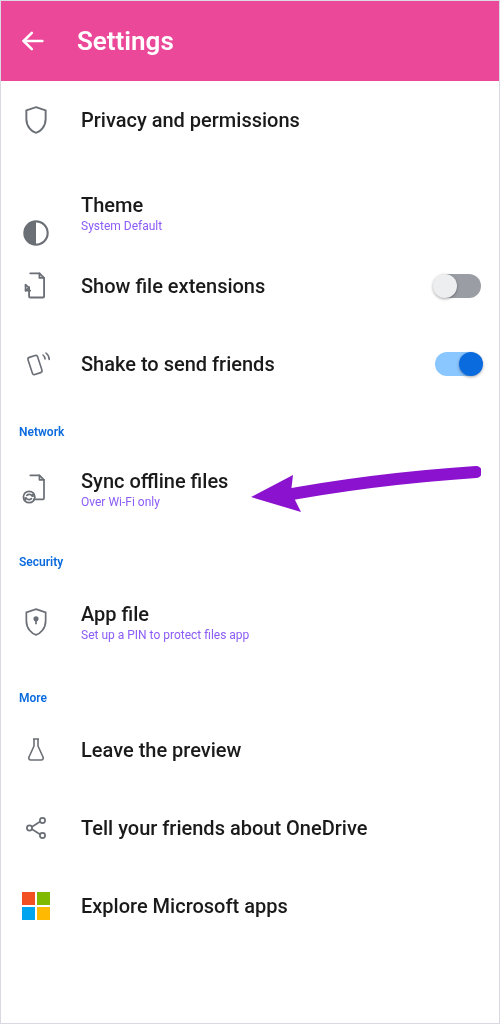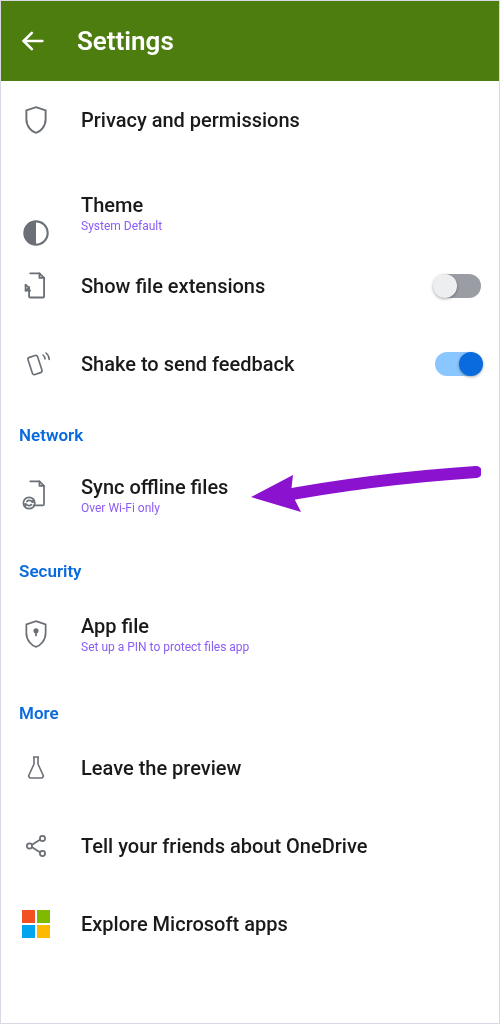--- a/index.html
+++ b/index.html
@@ -1,30 +1,30 @@
 <!DOCTYPE html>
 <html><head>
 <meta charset="utf-8">
 <style>
   * { box-sizing: border-box; margin: 0; padding: 0; }
   html, body { width: 500px; height: 1024px; font-family: -apple-system, "Segoe UI", Roboto, sans-serif; background:#fff; }
   .screen { width:500px; height:1024px; border:1px solid #d9d9e3; display:flex; flex-direction:column; overflow:hidden; position:relative; }
   
-  .header { background:#4d7c0f; height:80px; display:flex; align-items:center; padding:0 16px; gap:28px; }
+  .header { background:#ec4899; height:80px; display:flex; align-items:center; padding:0 16px; gap:28px; }
   .header .back { color:#fff; display:flex; align-items:center; justify-content:center; width:32px; height:32px; cursor:pointer; }
   .header .title { color:#fff; font-size:26px; font-weight:600; }
   
   .list { flex:1; overflow-y:auto; }
   .row { display:flex; align-items:center; padding:0 18px; min-height:78px; gap:28px; cursor:pointer; }
   .row .icon-slot { width:34px; display:flex; align-items:center; justify-content:center; color:#6b6f76; flex:0 0 34px; }
   .row .labels { flex:1; display:flex; flex-direction:column; gap:2px; padding:14px 0; }
   .row .labels .primary { font-size:20px; color:#1a1a1a; font-weight:500; }
   .row .labels .secondary { font-size:12px; color:#8b5cf6; }
   .row .trailing { flex:0 0 auto; }
-  .section-header { padding:22px 18px 6px 18px; font-size:17px; font-weight:600; color:#0a6bde; }
+  .section-header { padding:22px 18px 6px 18px; font-size:12px; font-weight:600; color:#0a6bde; }
   
   .toggle { width:46px; height:24px; border-radius:20px; position:relative; }
   .toggle .knob { position:absolute; width:24px; height:24px; border-radius:50%; top:0; background:#fff; box-shadow:0 1px 3px rgba(0,0,0,.35); }
   .toggle.off { background:#9a9da3; }
   .toggle.off .knob { left:-2px; background:#eceef0; }
   .toggle.on  { background:#8ac6ff; }
   .toggle.on .knob { right:-2px; background:#0a6bde; }
   
   .annotation-arrow { position:absolute; left:250px; top:456px; pointer-events:none; }
   
@@ -96,21 +96,21 @@
 
     <div class="row">
       <div class="icon-slot">
         <svg width="30" height="30" viewBox="0 0 30 30" fill="none" stroke="#6b6f76" stroke-width="1.6" stroke-linecap="round">
             <rect x="9" y="7" width="10" height="18" rx="2" transform="rotate(-18 14 16)"></rect>
             <path d="M22 6c1.2 1 2 2.4 2 4"></path>
             <path d="M25 4c2 1.6 3.2 4 3.2 6.4"></path>
           </svg>
       </div>
       <div class="labels">
-        <div class="primary">Shake to send feedback</div>
+        <div class="primary">Shake to send friends</div>
       </div>
       <div class="trailing">
         <div class="toggle on">
             <div class="knob"></div>
           </div>
       </div>
     </div>
 
     <div class="section-header">Network</div>
 

